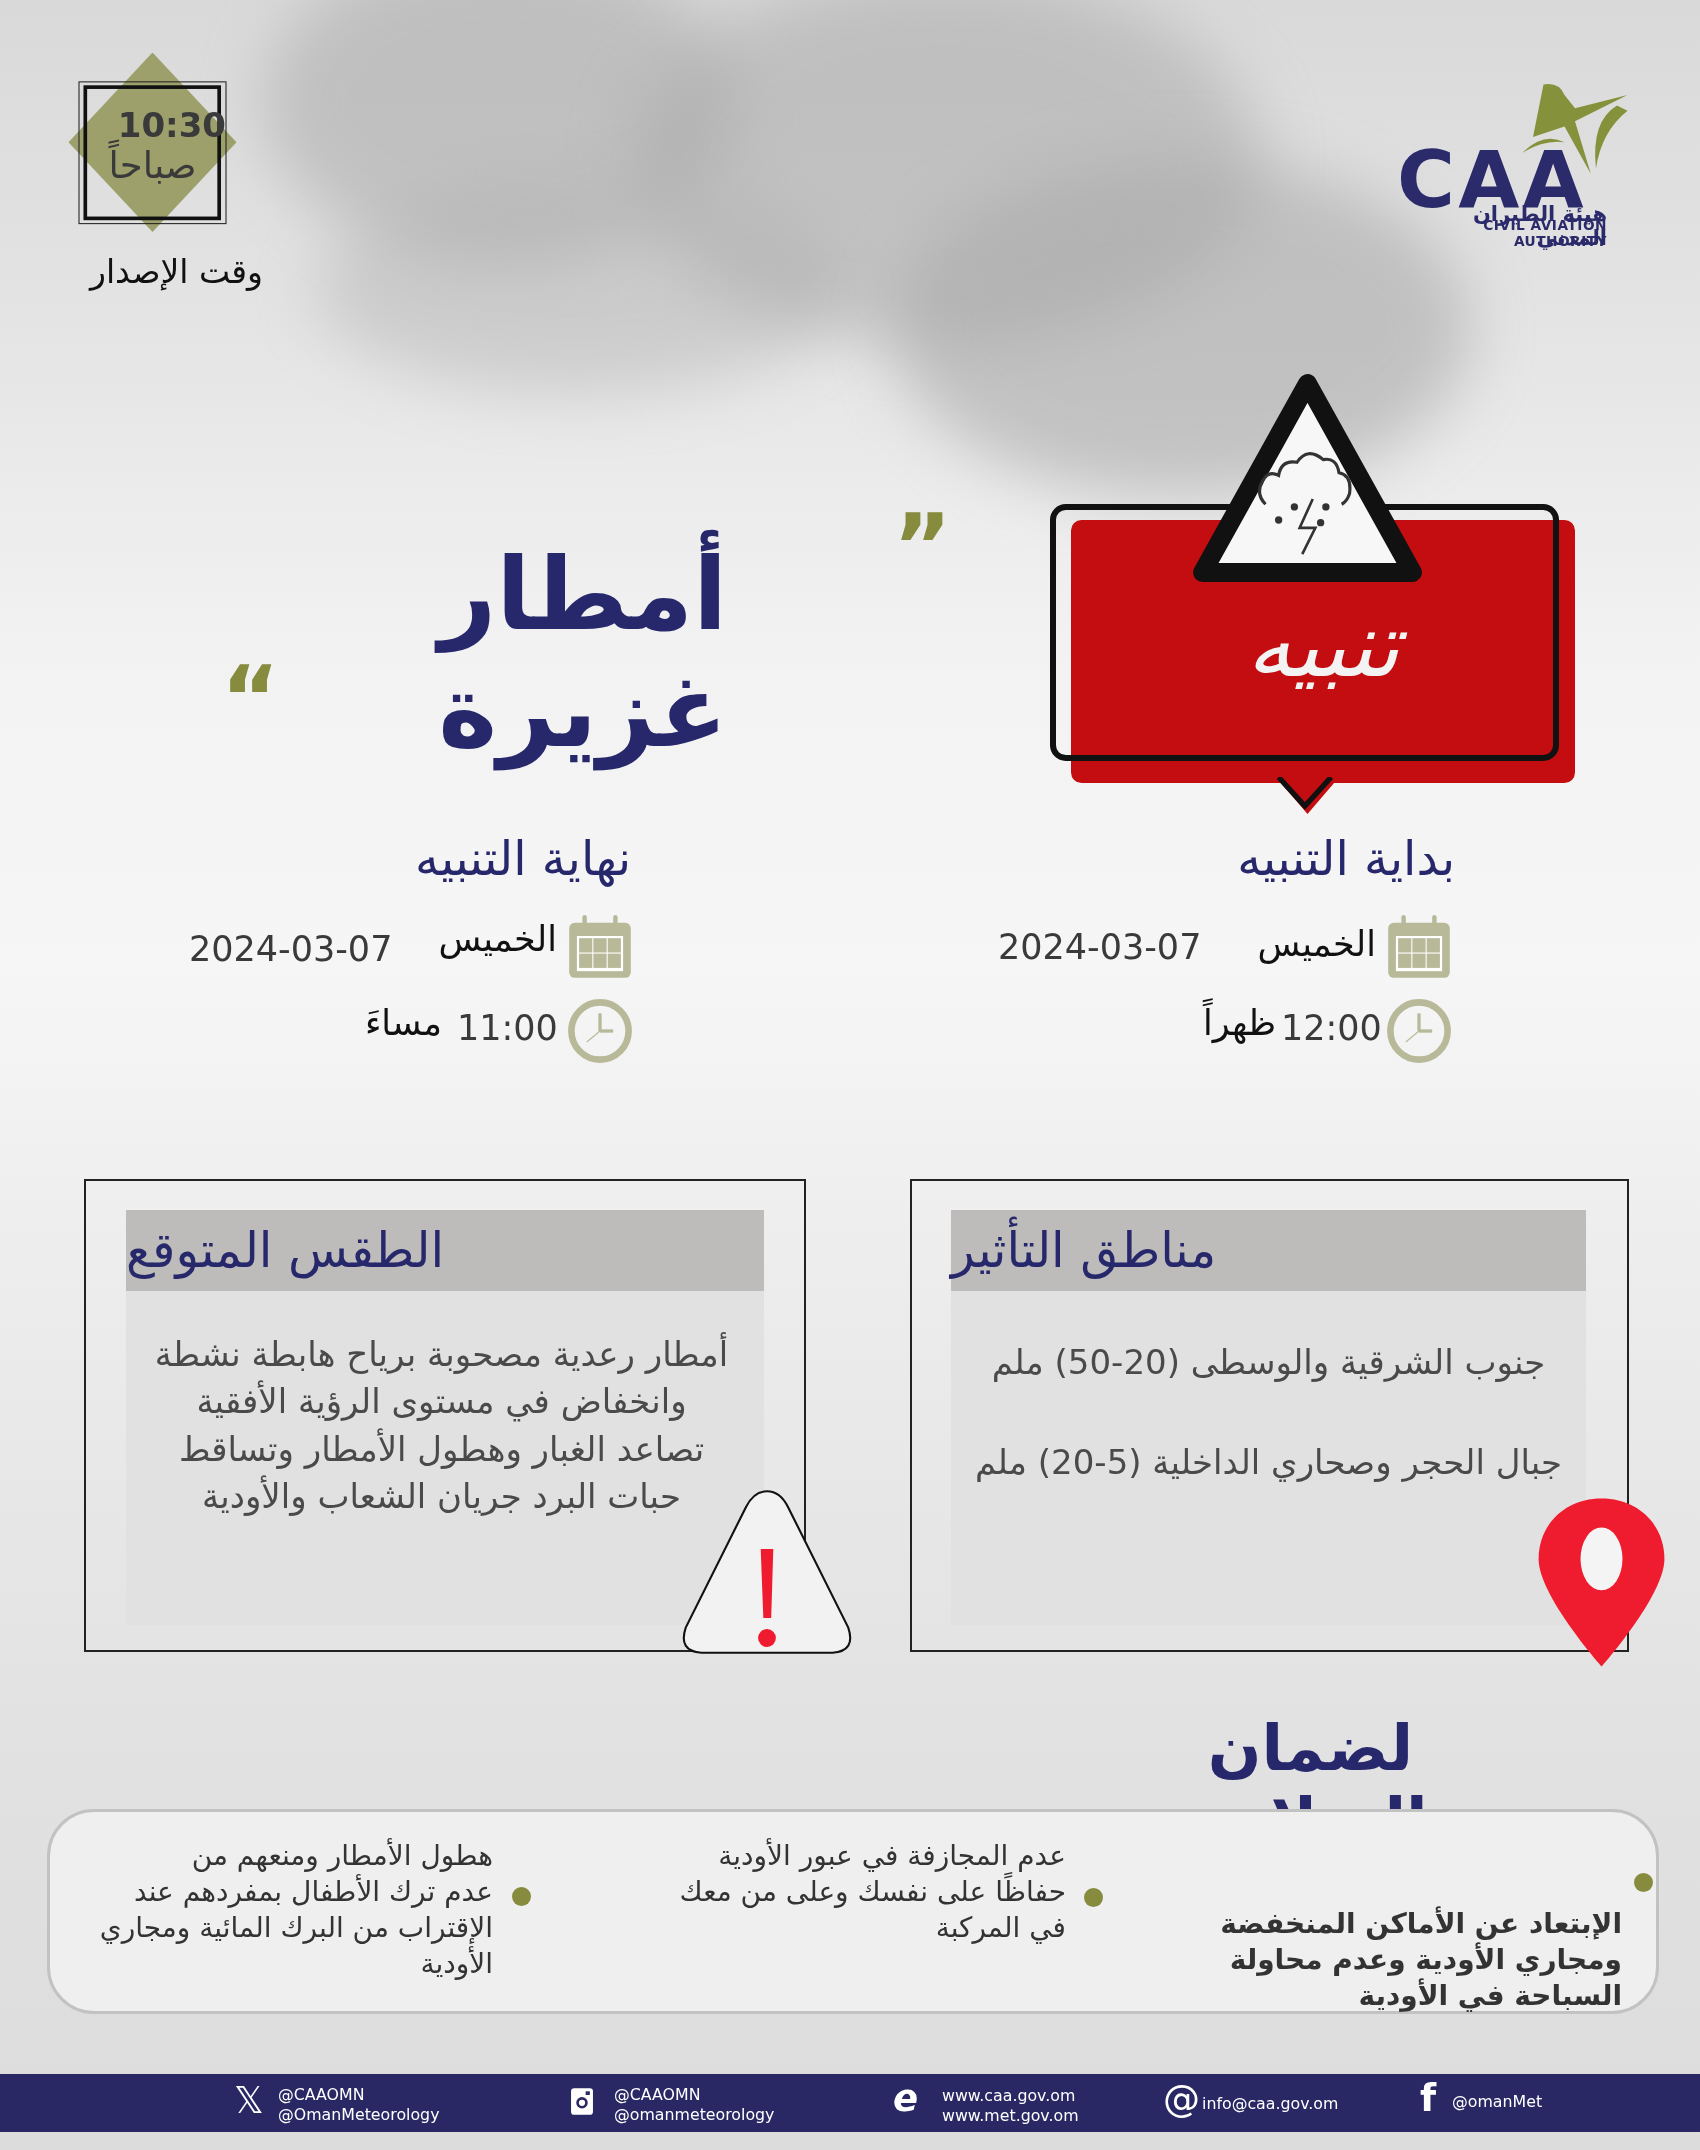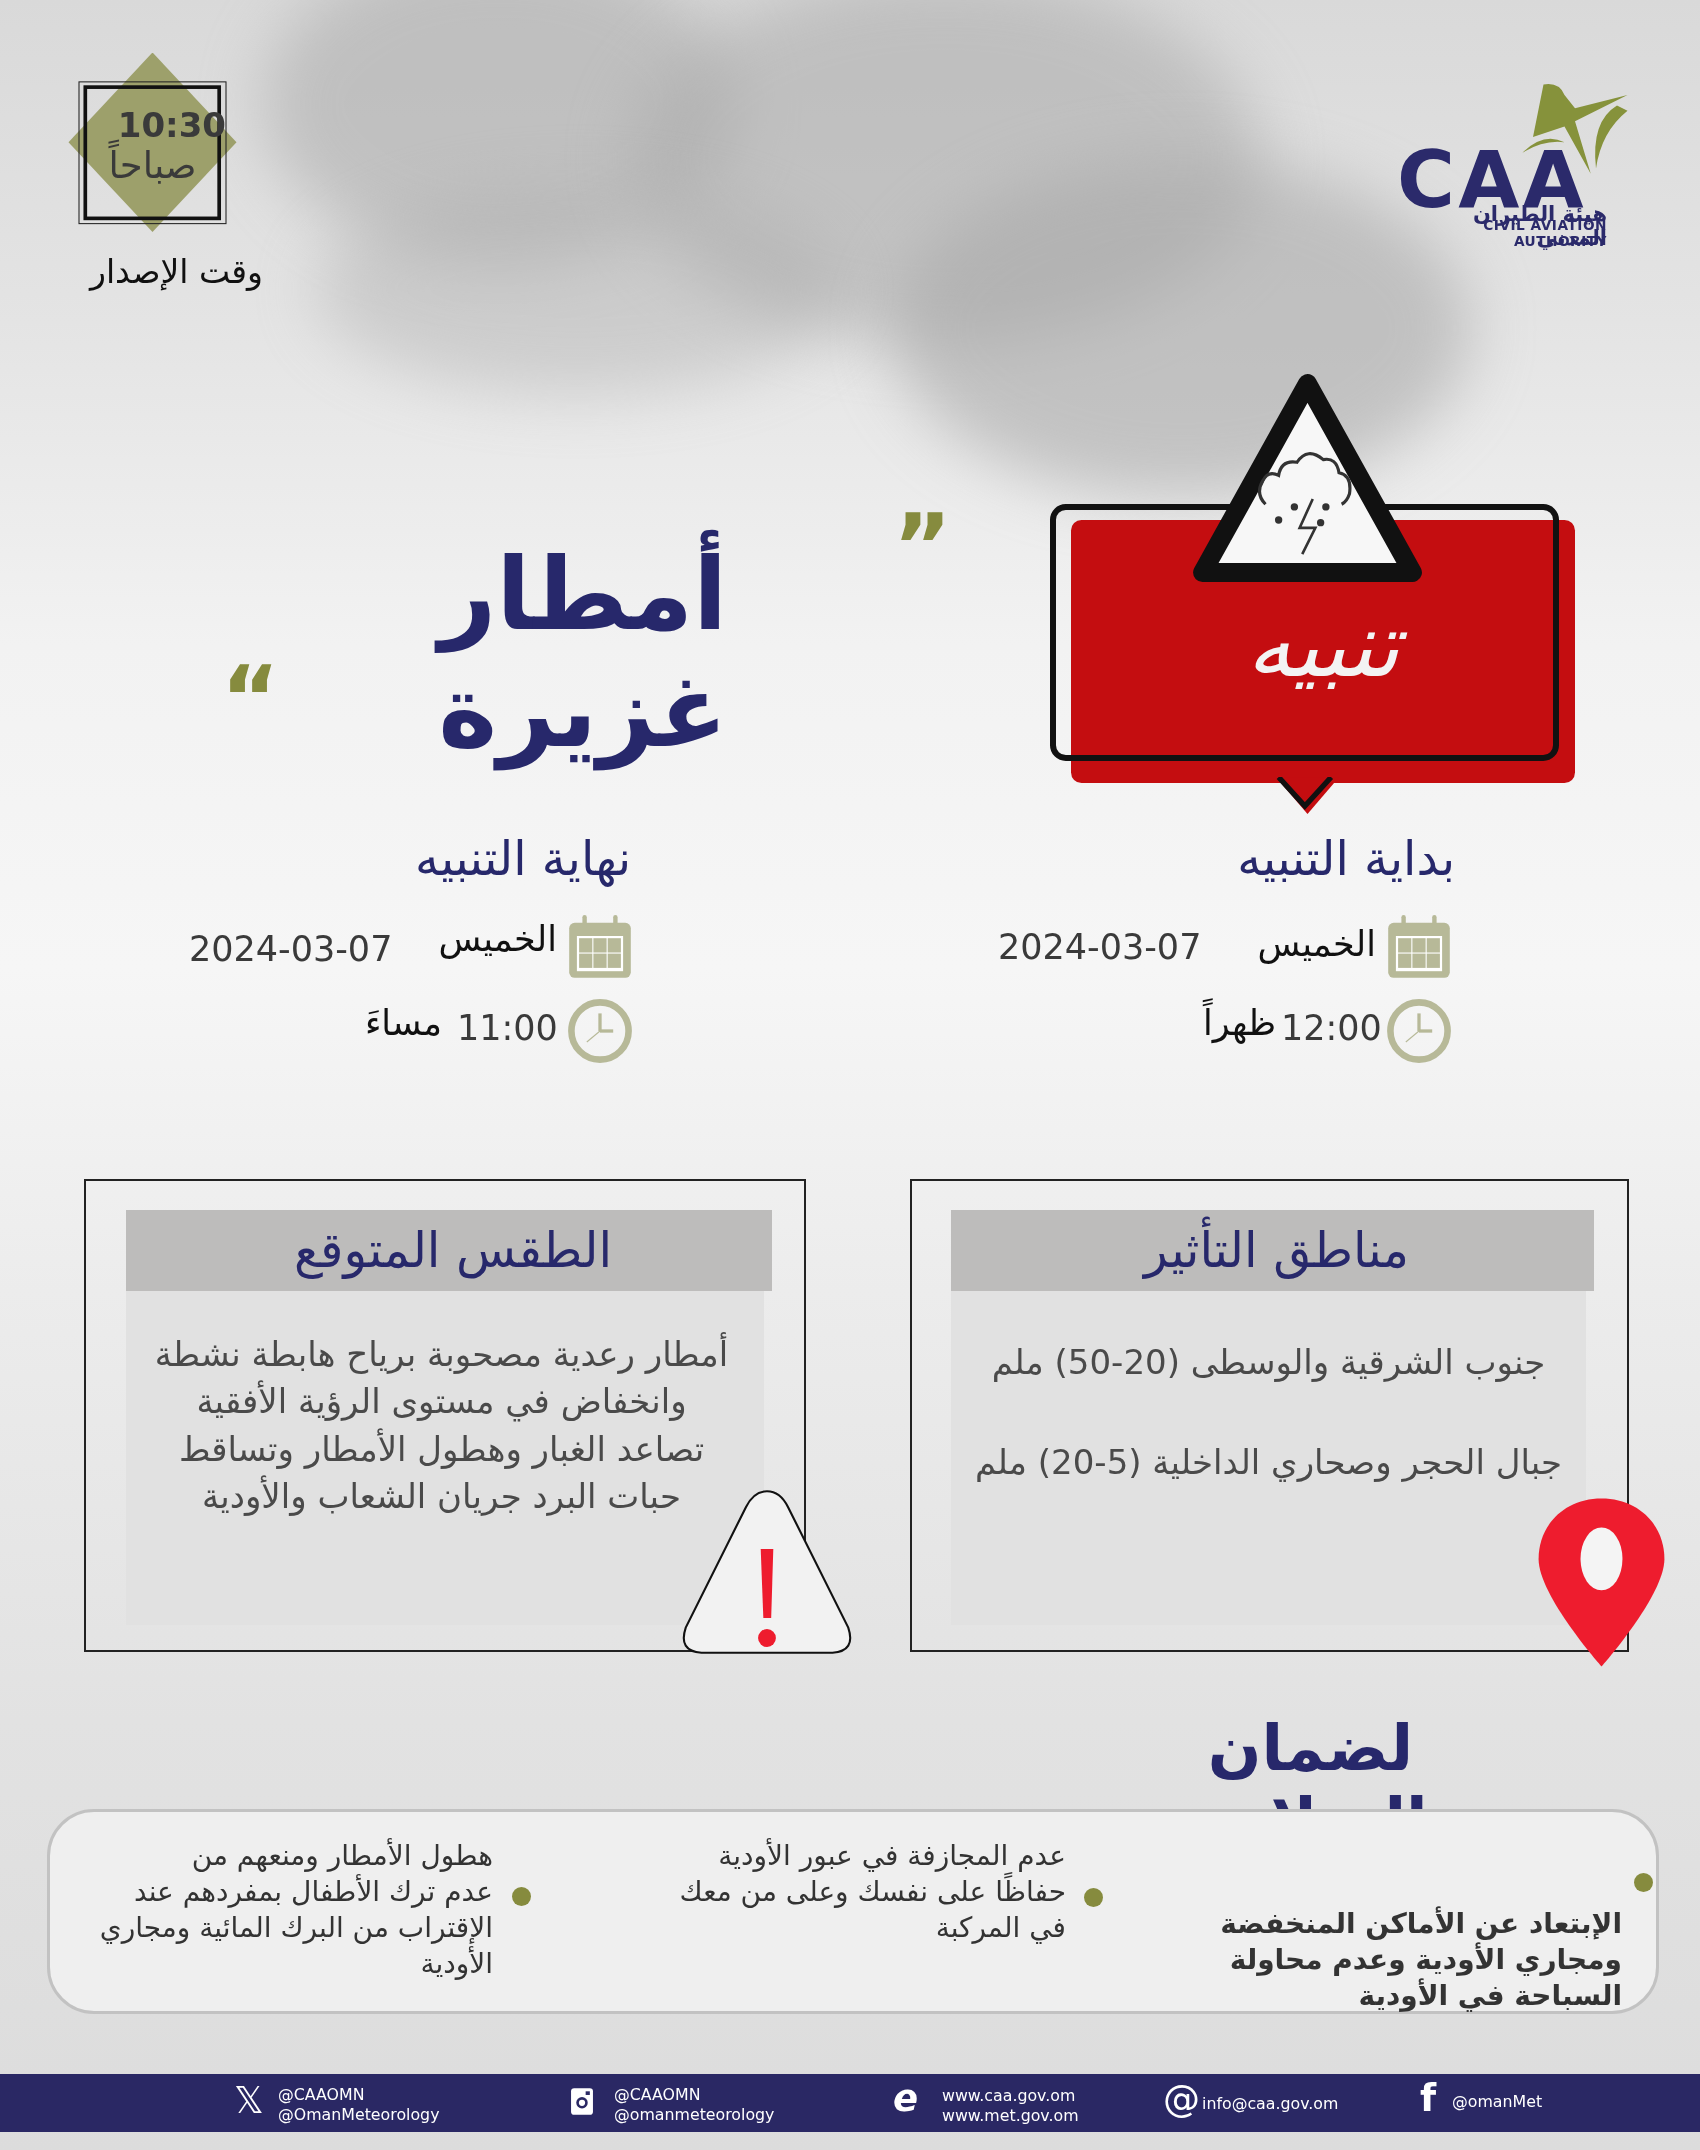--- a/index.html
+++ b/index.html
@@ -23,21 +23,21 @@
   .badge-text{left:1071px;top:593px;width:504px;text-align:center;font-size:89px;color:#f3f3f3;font-style:italic;}
   
   .headline{left:294px;top:536px;width:578px;text-align:center;font-size:100px;font-weight:bold;color:#27286b;}
   .quote{color:#868b3e;font-size:89px;font-weight:bold;}
   
   .sec-title{font-size:48px;color:#27286b;text-align:right;}
   .row-text{font-size:35px;color:#3a3a3a;}
   
   .panel{border:2.1px solid #222;box-sizing:border-box;}
   .panel-inner{background:#e1e1e1;}
-  .panel-head{background:#bdbcbb;text-align:center;font-size:49px;color:#27286b;padding-left:8px;}
+  .panel-head{background:#bdbcbb;text-align:left;font-size:49px;color:#27286b;}
   .panel-body{text-align:center;font-size:34px;color:#4a4a4a;line-height:47px;}
   
   .safety-title{left:1082px;top:1712px;width:457px;text-align:center;font-size:63px;font-weight:bold;color:#27286b;}
   .safety-box{left:47px;top:1809px;width:1612px;height:205px;border:3.2px solid #c2c2c2;border-radius:47px;background:#efefef;box-sizing:border-box;}
   .tip{position:absolute;font-size:28px;color:#333;text-align:right;line-height:36px;}
   .dot{position:absolute;width:19px;height:19px;border-radius:50%;background:#868b3e;}
   
   .footer{left:0;top:2074px;width:1701px;height:58px;background:#2a2864;}
   .f-item{position:absolute;color:#fff;font-size:15.8px;line-height:20px;}
   .f-icon{position:absolute;color:#fff;font-size:37px;font-weight:bold;}

